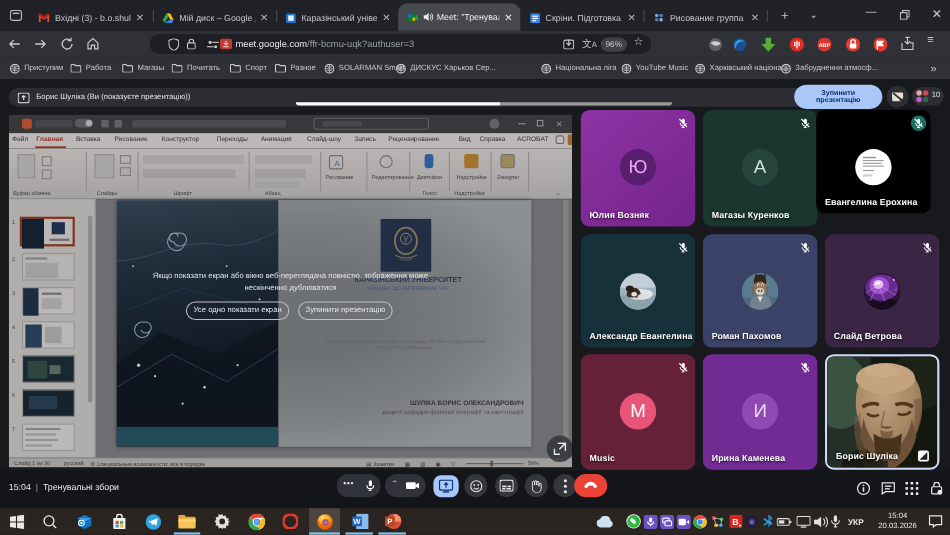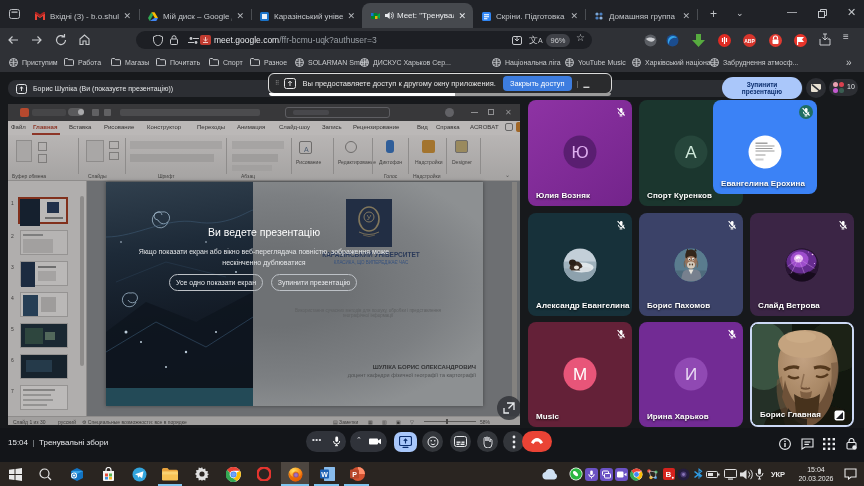--- a/index.html
+++ b/index.html
@@ -99,21 +99,21 @@
     <div class="ttl">Скріни. Підготовка 20</div>
         <div class="x">✕</div>
   </div>
   <div class="tab" style="left:586px;width:111px;">
     <svg style="margin:0 5px 0 8px" width="10" height="10" viewBox="0 0 10 10">
           <circle cx="3" cy="3" r="1.6" fill="#7ba7d7"></circle>
           <circle cx="7" cy="3" r="1.6" fill="#4b7fc0"></circle>
           <circle cx="3" cy="7" r="1.6" fill="#4b7fc0"></circle>
           <circle cx="7" cy="7" r="1.6" fill="#8fb3de"></circle>
         </svg>
-    <div class="ttl">Домашняя группа</div>
+    <div class="ttl">Рисование группа</div>
         <div class="x">✕</div>
   </div>
   <div class="tabsep" style="left:139px"></div>
   <div class="tabsep" style="left:251px"></div>
   <div class="tabsep" style="left:585px"></div>
   <div class="tabsep" style="left:697px"></div>
   <div class="abs" style="top:7px;left:710px;color:#c3c6ca;font-size:12px;">+</div>
   <div class="abs" style="top:8px;left:736px;color:#c3c6ca;font-size:9px;">⌄</div>
   <div class="abs" style="top:6px;left:787px;color:#c3c6ca;font-size:10px;">—</div>
   <svg class="abs" style="top:9px;left:818px" width="9" height="9" viewBox="0 0 9 9">
@@ -447,73 +447,61 @@
       <span class="abs" style="top:2px;left:360px;">▦</span>
       <span class="abs" style="top:2px;left:374px;">▥</span>
       <span class="abs" style="top:2px;left:388px;">▣</span>
       <span class="abs" style="top:2px;left:402px;">▽</span>
       <div class="abs" style="top:4px;left:416px;width:52px;height:1px;background:#5e5c5a;"></div>
       <div class="abs" style="top:2px;left:438px;width:2px;height:5px;background:#4a4846;"></div>
       <span class="abs" style="top:2px;left:472px;">58%</span>
     </div>
 
     <div id="overlaymsg">
-      <div class="abs" style="top:122px;left:0;width:512px;text-align:center;font-size:10.5px;color:#fff;">Ви ведете презентацію</div>
       <div class="abs" style="top:143px;left:106px;width:300px;text-align:center;font-size:7px;line-height:1.5;color:#e4e6e8;">Якщо показати екран або вікно веб-переглядача повністю, зображення може<br>нескінченно дублюватися</div>
       <div class="abs" style="top:170px;left:161px;width:94px;height:17px;border:1px solid #bdc1c6;border-radius:9px;color:#e8eaed;font-size:7px;text-align:center;line-height:16px;">Усе одно показати екран</div>
       <div class="abs" style="top:170px;left:263px;width:86px;height:17px;border:1px solid #bdc1c6;border-radius:9px;color:#e8eaed;font-size:7px;text-align:center;line-height:16px;">Зупинити презентацію</div>
       <div class="abs" style="top:292px;left:489px;width:24px;height:24px;border-radius:12px;background:rgba(50,53,57,.85);">
         <svg style="position:absolute;top:6px;left:6px" width="12" height="12" viewBox="0 0 12 12">
               <path d="M4 1h7v7M11 1L5.5 6.5M1 6v5h5" stroke="#e8eaed" stroke-width="1.3" fill="none"></path>
             </svg>
       </div>
     </div>
   </div>
 
-  <div class="abs" id="sharebar" style="top:1px;left:268px;width:344px;height:21px;background:#2a2b2d;border:1.5px solid #dcdcdc;border-radius:6px;color:#e6e6e6;font-size:7.5px;display:flex;align-items:center;z-index:30;">
-    <div style="margin:0 5px 0 6px;color:#9a9a9a;font-size:6px;line-height:2.5px;">⠿</div>
-    <svg style="margin-right:6px" width="12" height="11" viewBox="0 0 12 11">
-          <rect x="0.5" y="0.5" width="11" height="10" rx="2" fill="none" stroke="#e6e6e6"></rect>
-          <path d="M6 8V3.5M4.2 5L6 3.2 7.8 5" stroke="#e6e6e6" fill="none"></path>
-        </svg>
-    <span>Вы предоставляете доступ к другому окну приложения.</span>
-    <div style="margin-left:7px;background:#3d7de0;color:#fff;border-radius:4px;padding:3px 7px;font-size:7.5px;">Закрыть доступ</div>
-    <div style="margin:0 5px;color:#888;">|</div>
-    <div style="color:#e6e6e6;margin-right:4px;">▁</div>
-  </div>
   <div class="abs" style="top:20.5px;left:269px;width:186px;height:3px;background:#fff;z-index:31;border-radius:0 0 0 4px;"></div>
   <div class="abs" style="top:20.5px;left:455px;width:156px;height:3px;background:#9b9b9b;z-index:31;border-radius:0 0 4px 0;"></div>
 
   <div class="tile" style="top:28px;left:528px;height:106px;background:linear-gradient(140deg,#8e33a4,#73248b);">
     <div class="avatar" style="background:#5a1e71;color:#dfaef0;">Ю</div>
     <div class="tname">Юлия Возняк</div>
     <div class="tmic">
           <svg width="10" height="10" viewBox="0 0 10 10">
             <g stroke="#fff" fill="#fff">
               <rect x="3.9" y="1" width="2.6" height="4.6" rx="1.3" stroke="none"></rect>
               <path d="M2.3 4.8a2.8 2.8 0 005.6 0M5 7.6V9M3.6 9h2.8" fill="none" stroke-width=".9"></path>
               <path d="M1.6 1.2l7 7.3" stroke-width="1.1"></path>
             </g>
           </svg>
         </div>
   </div>
   <div class="tile" style="top:28px;left:639px;height:106px;background:#1b362e;">
     <div class="avatar" style="background:#26463b;color:#cfe8da;">А</div>
-    <div class="tname">Спорт Куренков</div>
+    <div class="tname">Магазы Куренков</div>
     <div class="tmic">
           <svg width="10" height="10" viewBox="0 0 10 10">
             <g stroke="#fff" fill="#fff">
               <rect x="3.9" y="1" width="2.6" height="4.6" rx="1.3" stroke="none"></rect>
               <path d="M2.3 4.8a2.8 2.8 0 005.6 0M5 7.6V9M3.6 9h2.8" fill="none" stroke-width=".9"></path>
               <path d="M1.6 1.2l7 7.3" stroke-width="1.1"></path>
             </g>
           </svg>
         </div>
   </div>
-  <div class="tile" style="top:28px;left:713px;height:94px;background:#3b82f6;">
+  <div class="tile" style="top:28px;left:742px;height:94px;background:#000000;">
     <div class="avatar" style="background:#fff;overflow:hidden;">
       <svg width="33" height="33" viewBox="0 0 33 33">
             <g fill="#9a9a9a">
               <rect x="7" y="7" width="12" height="1.4"></rect>
               <rect x="7" y="10" width="19" height="1"></rect>
               <rect x="7" y="12.5" width="17" height="1"></rect>
               <rect x="7" y="15" width="19" height="1"></rect>
               <rect x="7" y="19" width="10" height="1"></rect>
               <rect x="7" y="23" width="8" height="2" fill="#cfcfcf"></rect>
             </g>
@@ -568,21 +556,21 @@
             <ellipse cx="16.5" cy="16.5" rx="4" ry="3.5" fill="#d3cabb"></ellipse>
             <ellipse cx="14.8" cy="10.5" rx="1.2" ry="1.5" fill="#f2f0ea"></ellipse>
             <ellipse cx="18.6" cy="10.5" rx="1.2" ry="1.5" fill="#f2f0ea"></ellipse>
             <circle cx="14.9" cy="10.8" r=".6" fill="#16120d"></circle>
             <circle cx="18.7" cy="10.8" r=".6" fill="#16120d"></circle>
             <ellipse cx="15.3" cy="16" rx=".7" ry="1" fill="#4a3826"></ellipse>
             <ellipse cx="17.9" cy="16" rx=".7" ry="1" fill="#4a3826"></ellipse>
             <path d="M10.5 12c-1 2-1 5 0 7M22.5 12c1 2 1 5 0 7" stroke="#7a5a42" stroke-width=".8" fill="none"></path>
           </svg>
     </div>
-    <div class="tname">Борис Пахомов</div>
+    <div class="tname">Роман Пахомов</div>
     <div class="tmic">
           <svg width="10" height="10" viewBox="0 0 10 10">
             <g stroke="#fff" fill="#fff">
               <rect x="3.9" y="1" width="2.6" height="4.6" rx="1.3" stroke="none"></rect>
               <path d="M2.3 4.8a2.8 2.8 0 005.6 0M5 7.6V9M3.6 9h2.8" fill="none" stroke-width=".9"></path>
               <path d="M1.6 1.2l7 7.3" stroke-width="1.1"></path>
             </g>
           </svg>
         </div>
   </div>
@@ -621,21 +609,21 @@
             <g stroke="#fff" fill="#fff">
               <rect x="3.9" y="1" width="2.6" height="4.6" rx="1.3" stroke="none"></rect>
               <path d="M2.3 4.8a2.8 2.8 0 005.6 0M5 7.6V9M3.6 9h2.8" fill="none" stroke-width=".9"></path>
               <path d="M1.6 1.2l7 7.3" stroke-width="1.1"></path>
             </g>
           </svg>
         </div>
   </div>
   <div class="tile" style="top:250px;left:639px;height:105px;background:#722b94;">
     <div class="avatar" style="background:#9049b3;color:#eadcf5;">И</div>
-    <div class="tname">Ирина Харьков</div>
+    <div class="tname">Ирина Каменева</div>
     <div class="tmic">
           <svg width="10" height="10" viewBox="0 0 10 10">
             <g stroke="#fff" fill="#fff">
               <rect x="3.9" y="1" width="2.6" height="4.6" rx="1.3" stroke="none"></rect>
               <path d="M2.3 4.8a2.8 2.8 0 005.6 0M5 7.6V9M3.6 9h2.8" fill="none" stroke-width=".9"></path>
               <path d="M1.6 1.2l7 7.3" stroke-width="1.1"></path>
             </g>
           </svg>
         </div>
   </div>
@@ -667,21 +655,21 @@
       <path d="M49 64q5 2 9 0" stroke="#6b4c33" stroke-width="1.5" fill="none"></path>
       <path d="M30 52c0 14 6 28 14 36l-8 12c-8-10-13-28-11-44z" fill="#7a5a3e" opacity=".55"></path>
       <path d="M33 56c2 10 7 20 13 26 3 3 6 5 9 5s7-2 10-5c6-6 10-15 12-25l4 16c-3 14-14 29-25 29s-21-14-26-29z" fill="#6e5138"></path>
       <path d="M42 70q13 9 26 0l-2 19q-11 9-22 0z" fill="#46331f"></path>
       <path d="M48 67q7 3 12 0l-1 6q-5 3-10 0z" fill="#7e5e42"></path>
       <path d="M55 101l-22-1 3-16c5 7 12 11 19 11z" fill="#26221a" opacity=".9"></path>
       </g>
       <path d="M28 101l3-12c7 8 16 12 24 12z" fill="#221f15"></path>
       <path d="M12 101c2-8 8-14 16-16l5 16z" fill="#191b12"></path>
     </svg>
-    <div class="tname">Борис Главная</div>
+    <div class="tname">Борис Шуліка</div>
     <div class="abs" style="right:7px;bottom:7px;width:11px;height:11px;">
       <svg width="11" height="11" viewBox="0 0 11 11">
             <rect x="0.5" y="0.5" width="10" height="10" rx="2" fill="#fff"></rect>
             <path d="M1 10L10 1v9z" fill="#3a3d41" opacity=".0"></path>
             <path d="M2 9l7-7v7z" fill="#202124"></path>
           </svg>
     </div>
   </div>
 
   <div id="meetbar">

